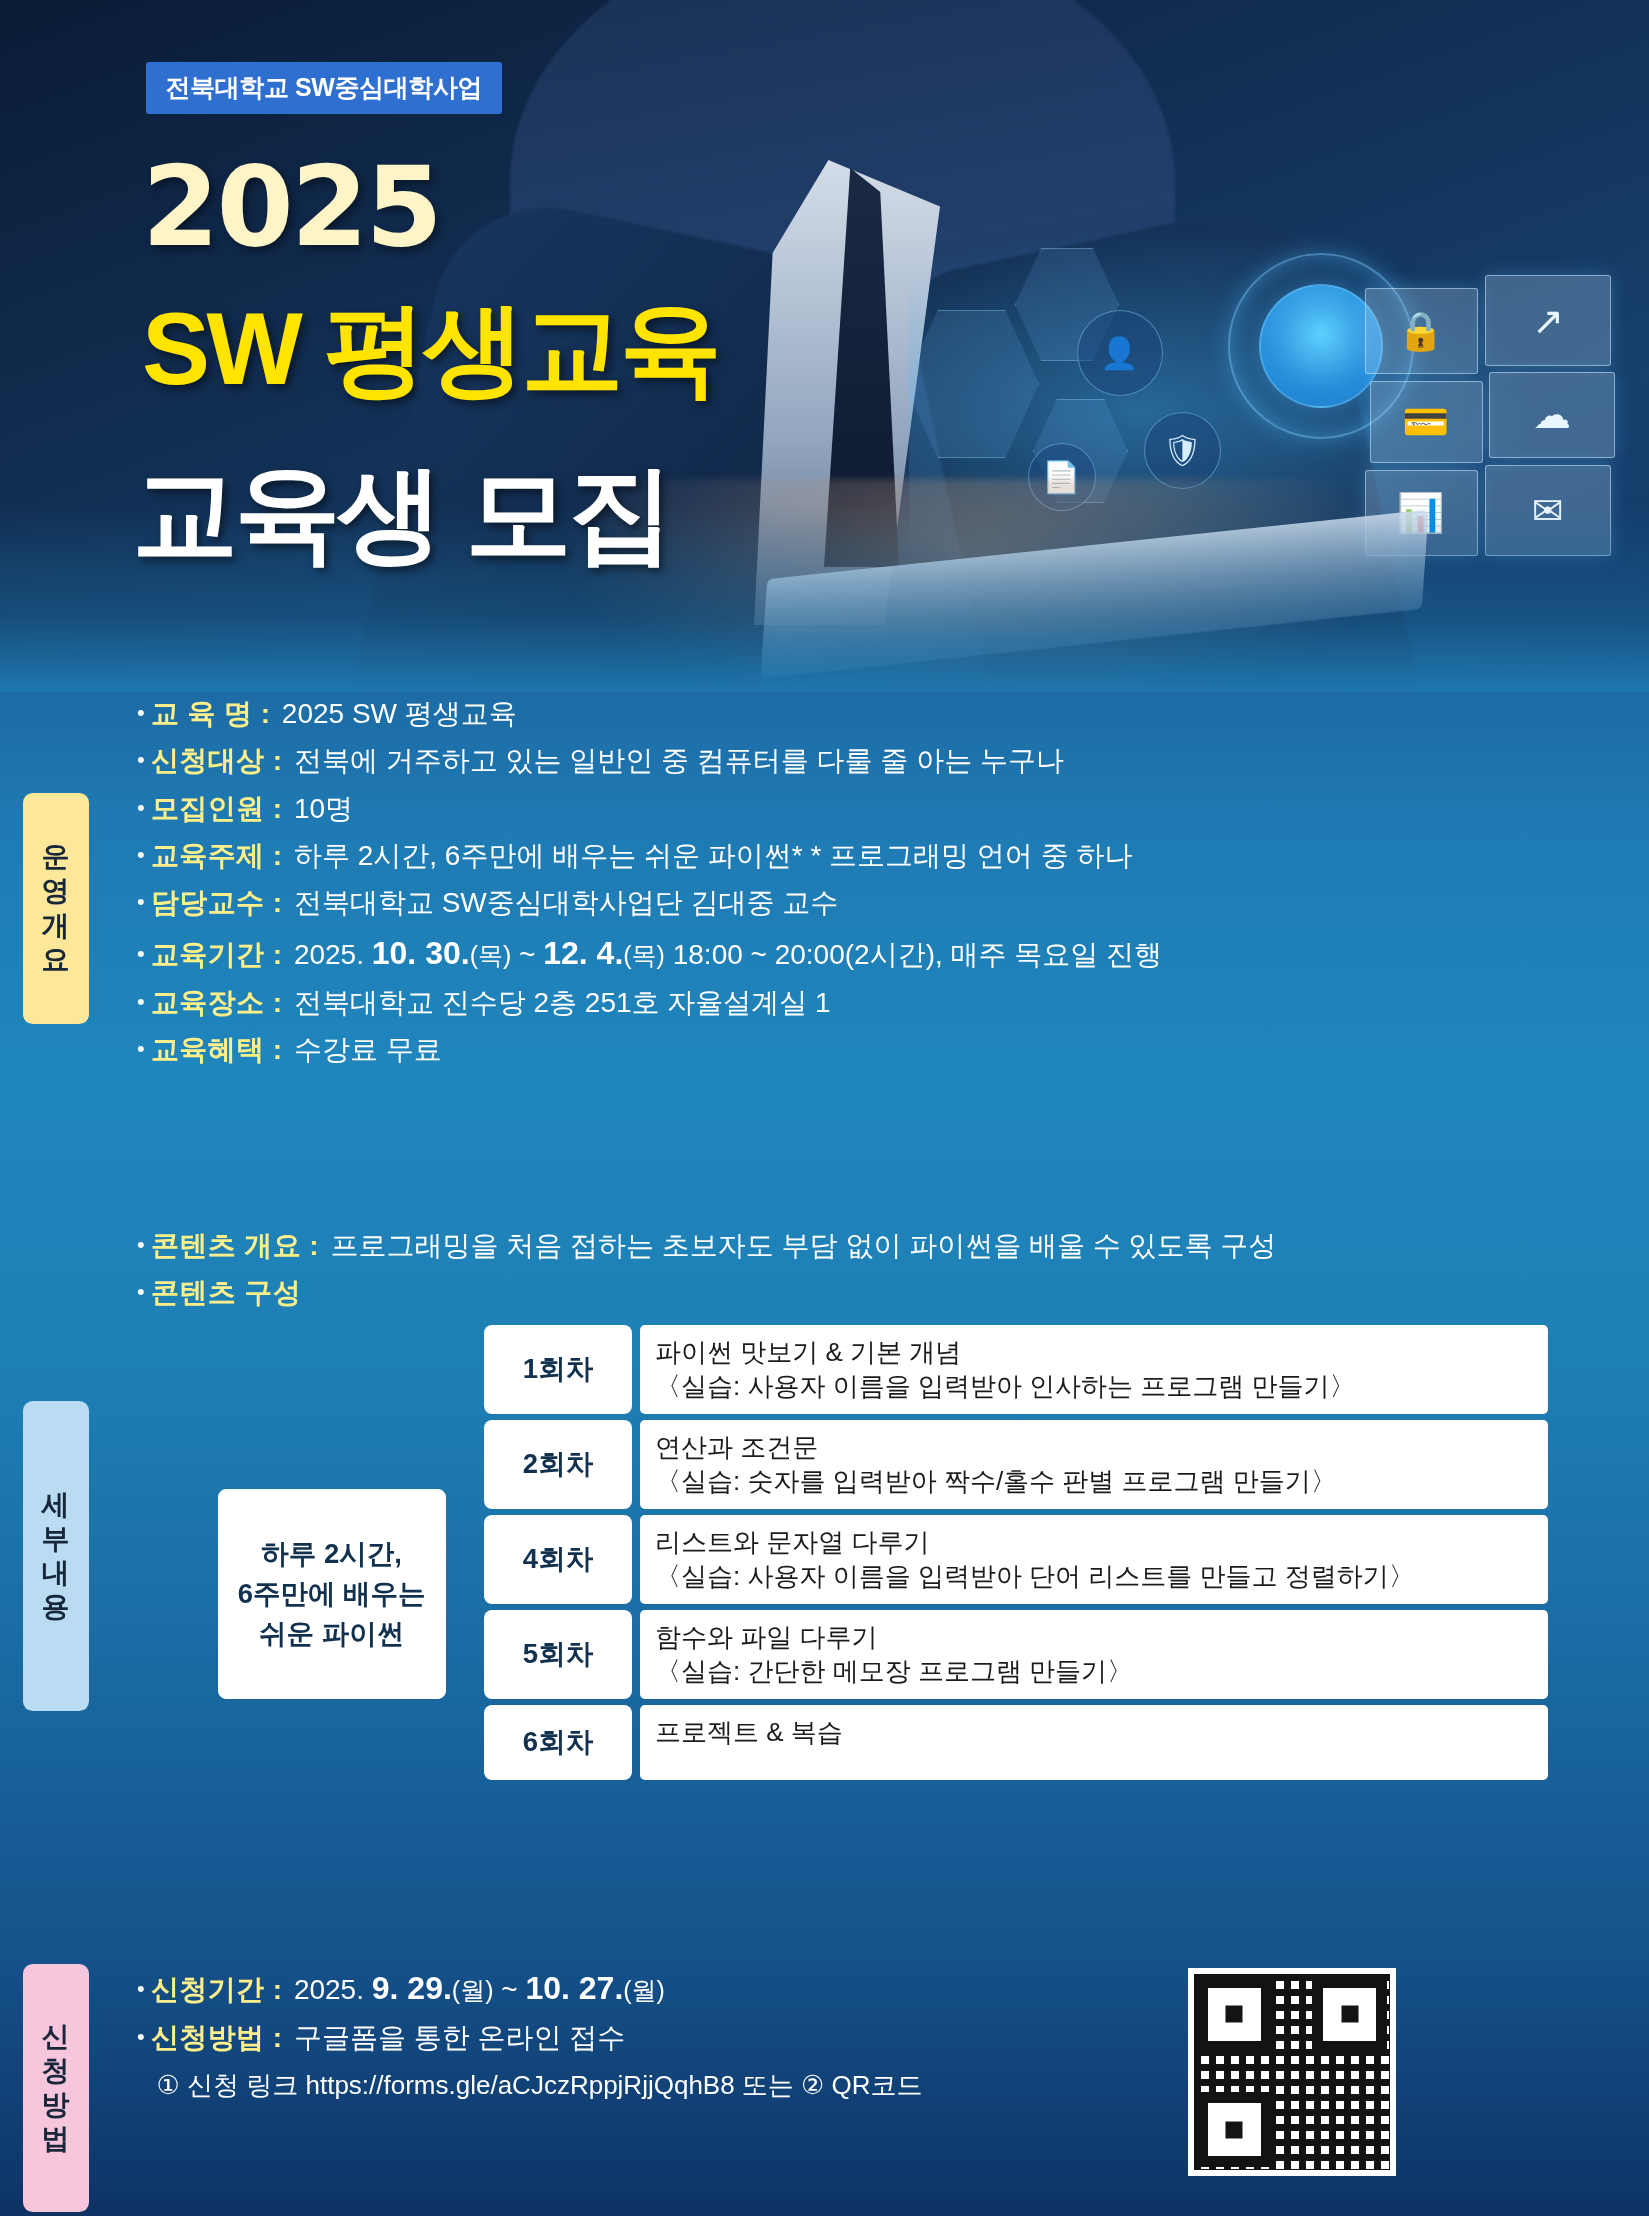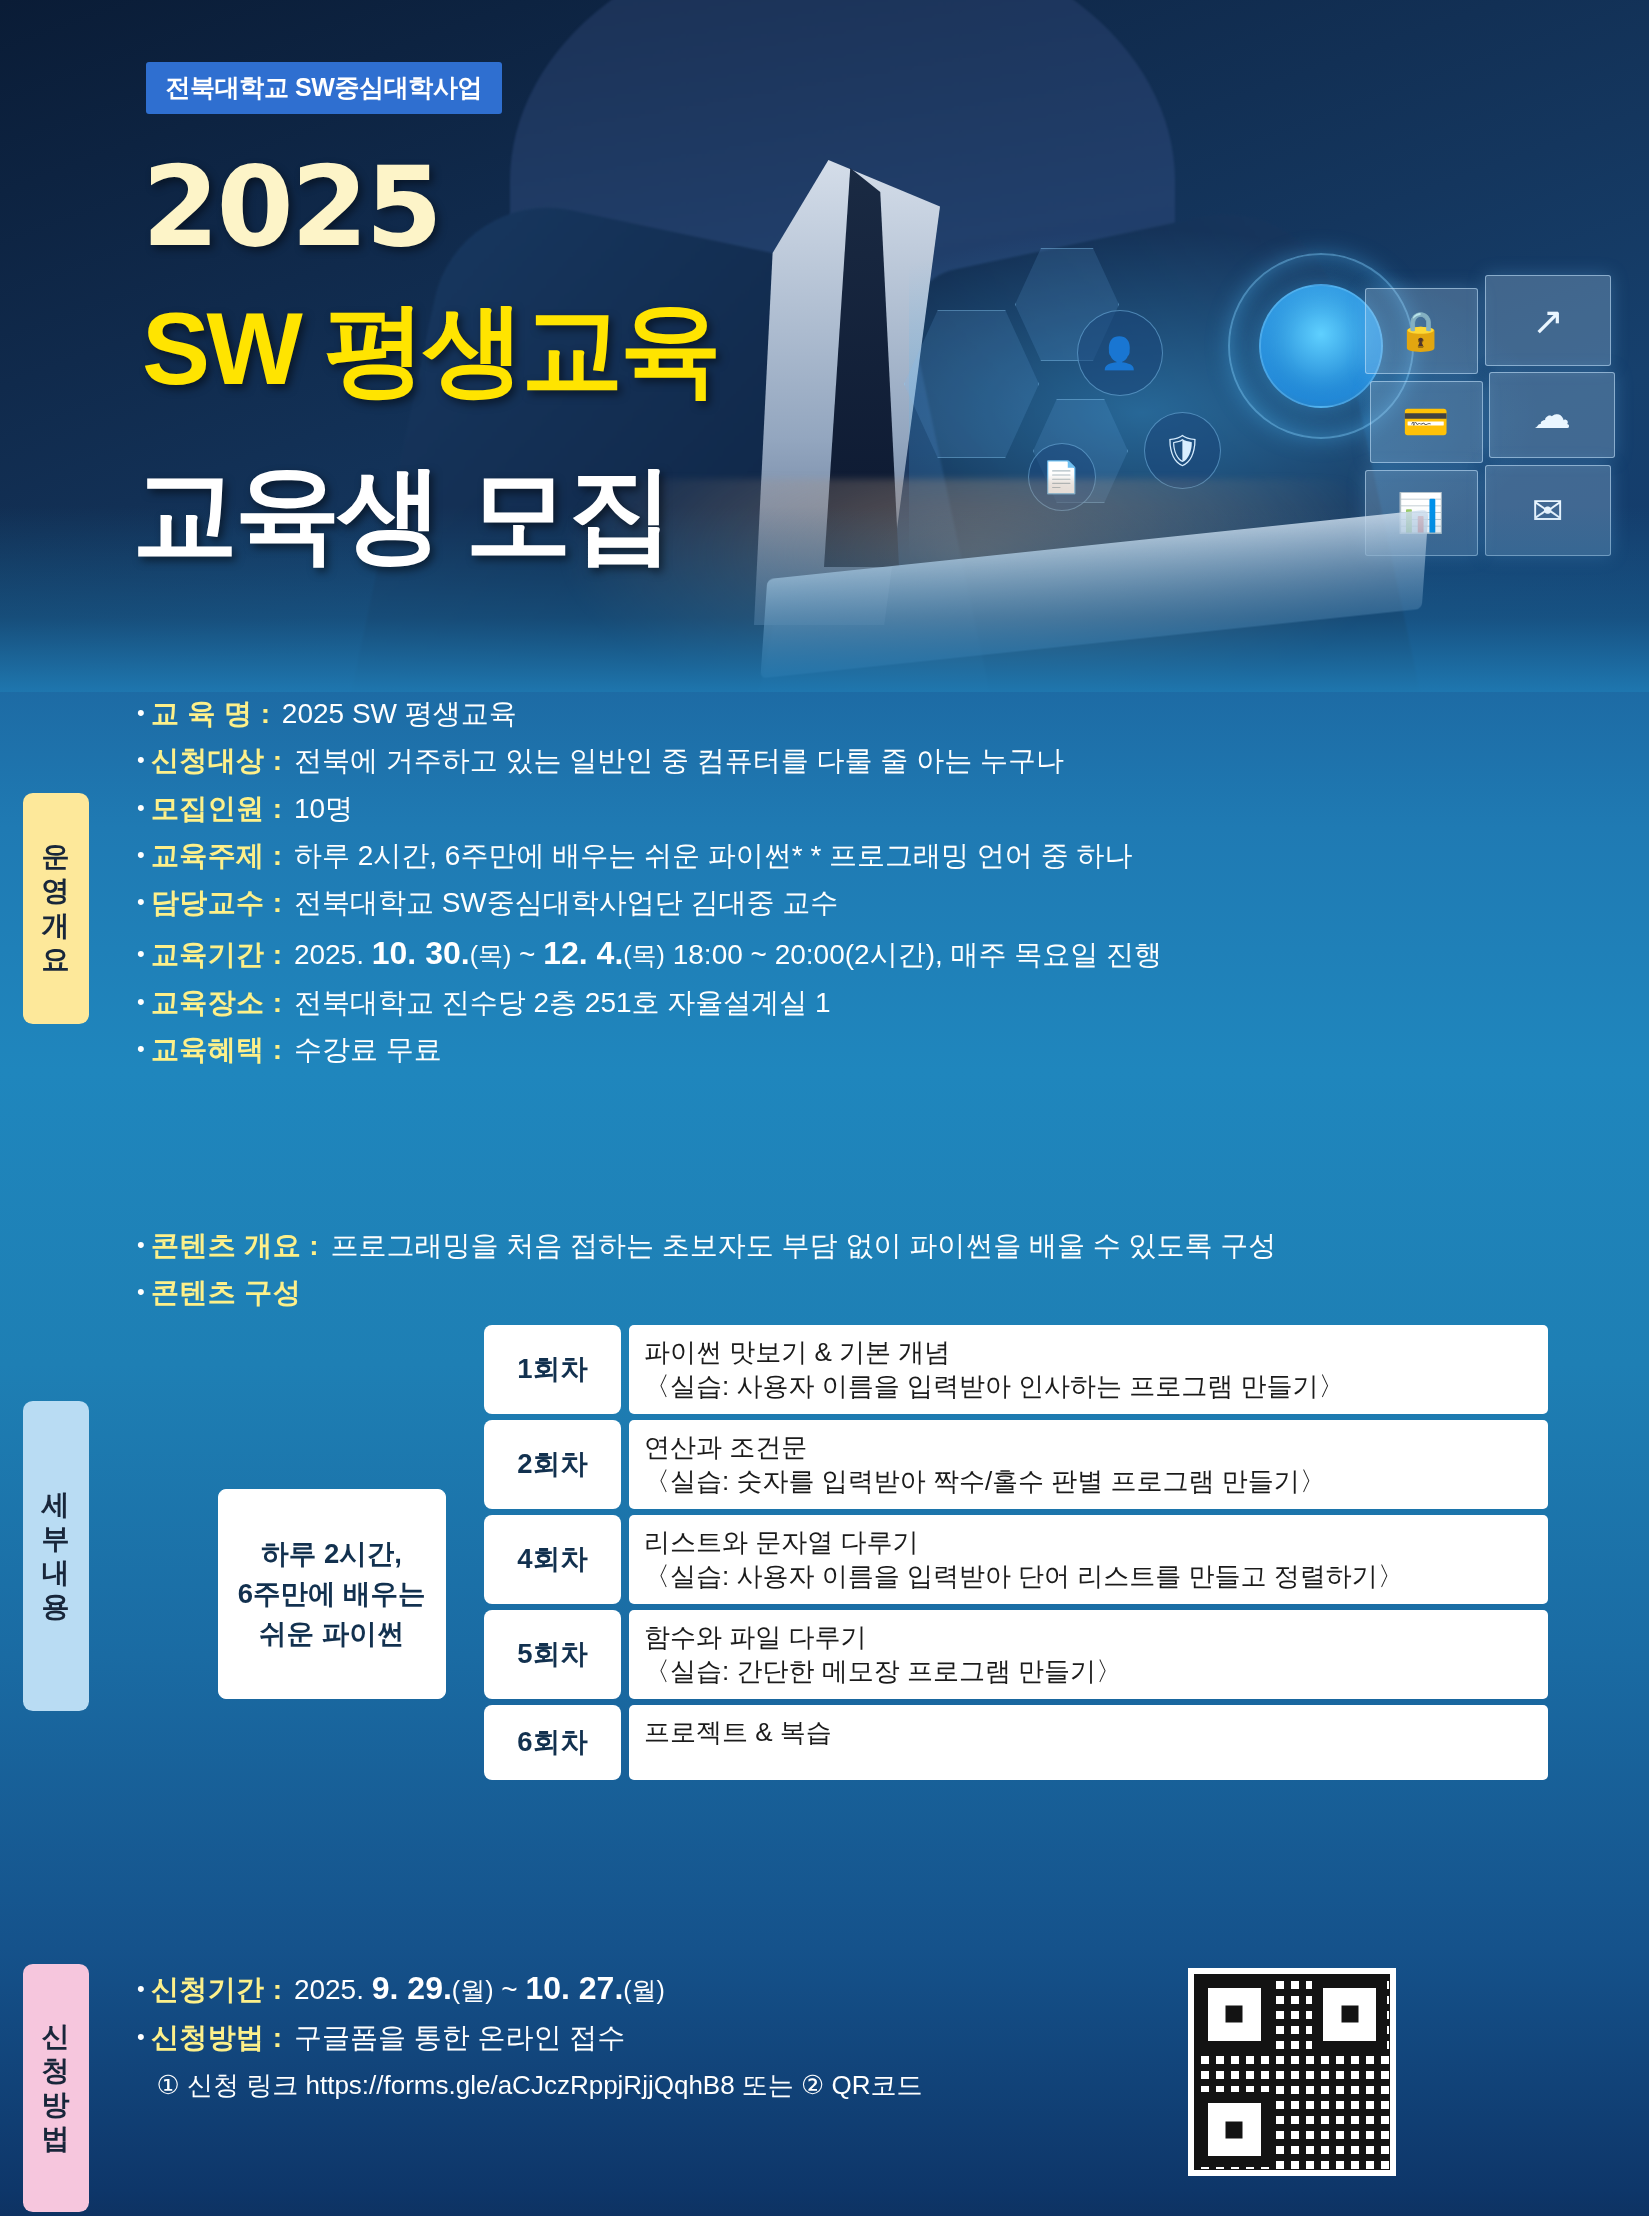--- a/index.html
+++ b/index.html
@@ -273,21 +273,21 @@
     position: absolute;
     left: 293px; top: 0;
     width: 1064px;
   }
   .cur-row {
     display: flex;
     align-items: stretch;
     margin-bottom: 6.2px;
   }
   .cur-no {
-    width: 137px;
+    width: 148px;
     min-height: 75px;
     background: #ffffff;
     border-radius: 8px;
     color: #12314f;
     font-size: 27.5px;
     font-weight: bold;
     display: flex; align-items: center; justify-content: center;
     margin-right: 8px;
   }
   .cur-body {

